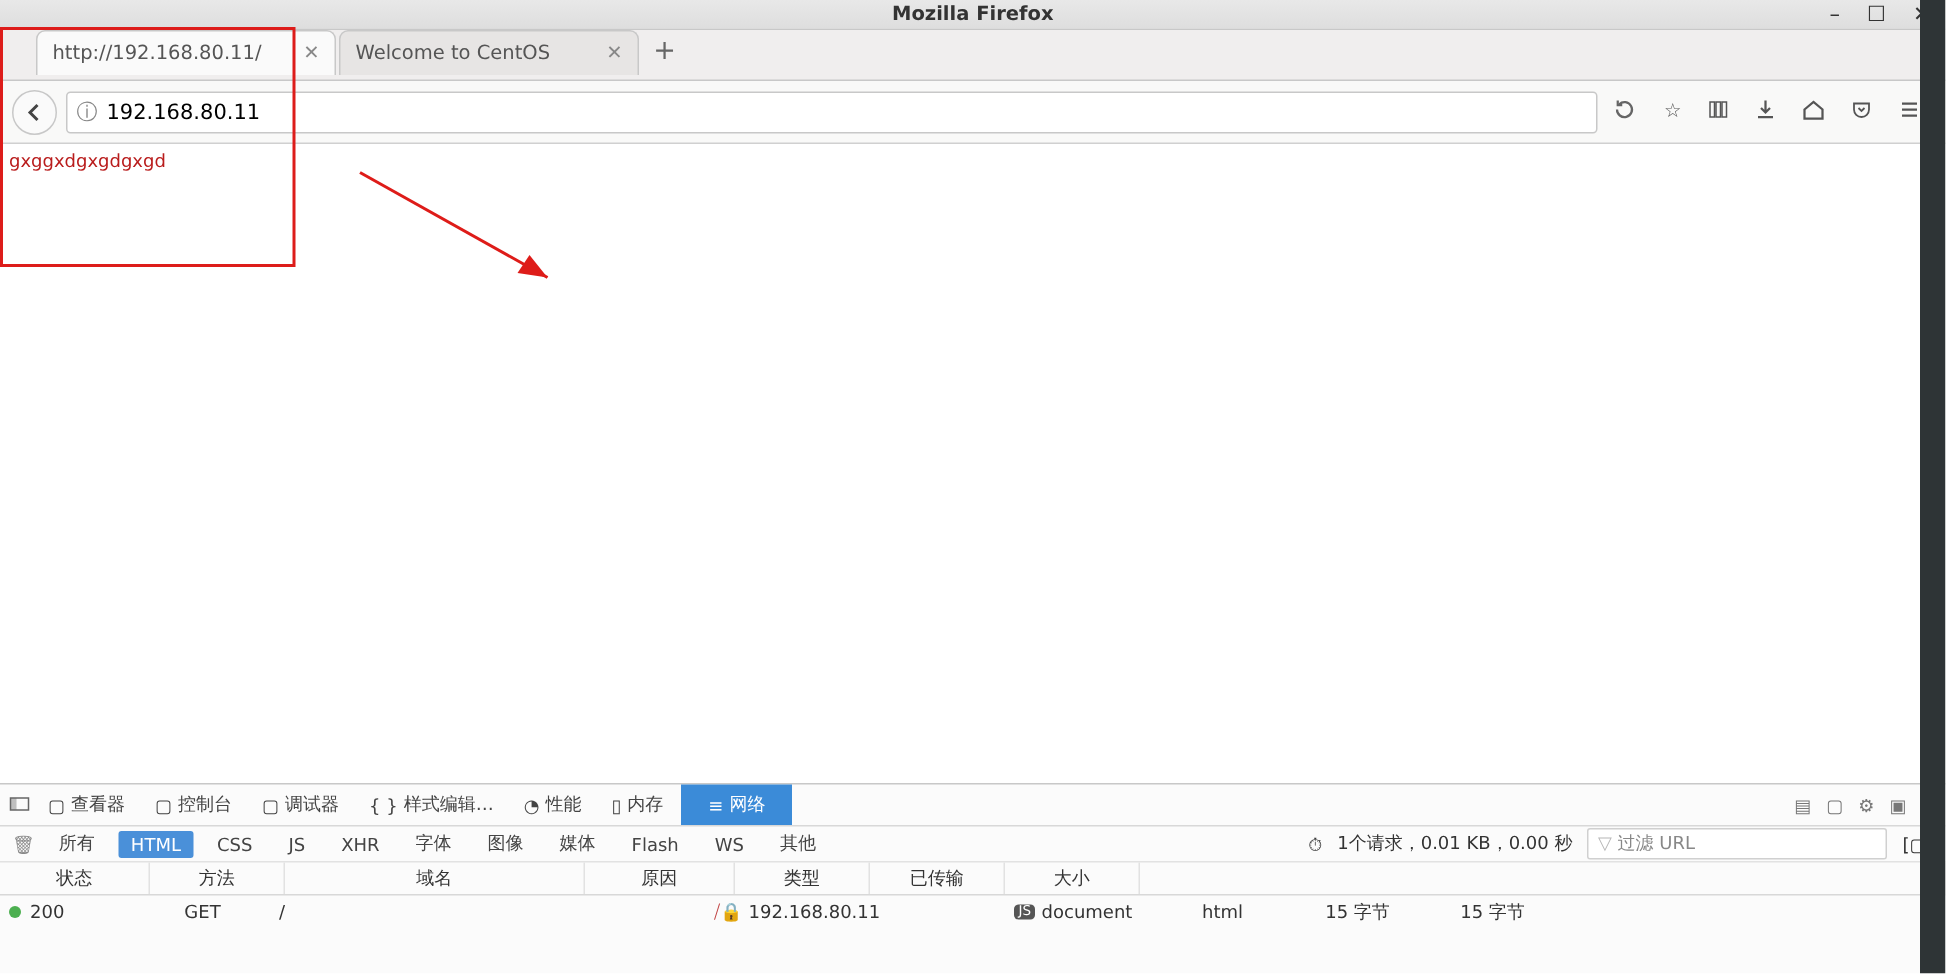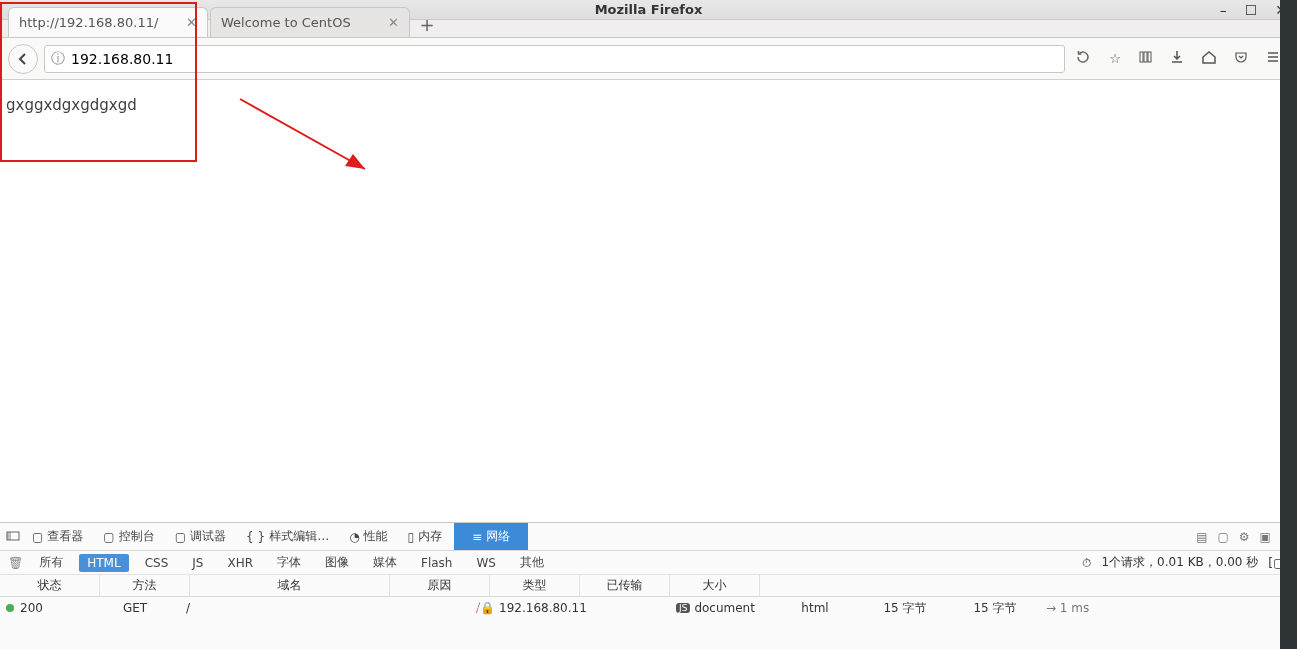--- a/index.html
+++ b/index.html
@@ -2,39 +2,39 @@
 <html><head>
 <meta charset="utf-8">
 <style>
 * { box-sizing: border-box; margin: 0; padding: 0; font-family: "DejaVu Sans", "Noto Sans", sans-serif; }
 body { width: 1297px; height: 649px; background: #fff; font-size: 13px; overflow: hidden; position: relative; }
 .titlebar { height: 20px; background: linear-gradient(#e8e8e8,#dedede); border-bottom: 1px solid #c8c8c8; display: flex; align-items: center; position: relative; }
 .titlebar-title { position: absolute; left: 50%; transform: translateX(-50%); font-weight: bold; color: #333; }
 .titlebar-right { position: absolute; right: 10px; display: flex; gap: 18px; align-items: center; color: #333; }
 .winbtn { cursor: pointer; font-size: 14px; }
 
-.tabbar { height: 18px; background: #f0eeee; border-bottom: 1px solid #c8c8c8; display: flex; align-items: flex-end; padding-left: 8px; }
+.tabbar { height: 34px; background: #f0eeee; border-bottom: 1px solid #c8c8c8; display: flex; padding-left: 24px; }
 .tab { height: 30px; min-width: 200px; background: #e7e5e4; border: 1px solid #c8c8c8; border-bottom: none; border-top-left-radius: 6px; border-top-right-radius: 6px; margin-right: 2px; display: flex; align-items: center; padding: 0 10px; color: #555; position: relative; cursor: pointer; }
 .tab.active { background: #fafafa; }
 .tab-close { margin-left: auto; font-size: 13px; color: #888; }
 .newtab { width: 30px; height: 26px; display: flex; align-items: center; justify-content: center; color: #666; font-size: 18px; cursor: pointer; }
 
 .navbar { height: 42px; background: #f9f9f8; border-bottom: 1px solid #d0d0d0; display: flex; align-items: center; padding: 0 8px; gap: 6px; }
 .navbtn { width: 30px; height: 30px; border: 1px solid #c8c8c8; border-radius: 50%; display: flex; align-items: center; justify-content: center; background: #fafafa; color: #444; cursor: pointer; }
 .urlbox { flex: 1; height: 28px; border: 1px solid #c8c8c8; border-radius: 3px; background: #fff; display: flex; align-items: center; padding: 0 6px; gap: 6px; }
 .urlbox .info { color: #888; font-size: 14px; }
 .urlbox input { border: none; outline: none; flex: 1; font-size: 14px; }
 .reload { color: #666; padding: 0 4px; cursor: pointer; }
 .searchbox { width: 230px; height: 28px; border: 1px solid #c8c8c8; border-radius: 3px; background: #fff; display: flex; align-items: center; padding: 0 6px; gap: 6px; }
 .searchbox input { border: none; outline: none; flex: 1; font-size: 13px; }
 .toolbar-right { display: flex; align-items: center; gap: 16px; padding: 0 8px; color: #555; }
 .icon-svg { width: 16px; height: 16px; display: inline-block; }
 
 .content { position: relative; height: 416px; background: #fff; }
-.page-text { position: absolute; top: 16px; left: 6px; font-size: 15px; color: #404040; }
+.page-text { position: absolute; top: 4px; left: 6px; font-size: 12px; color: #b91c1c; }
 .highlight-box { position: absolute; left: 0; top: -78px; width: 197px; height: 160px; border: 2px solid #dd1c1a; pointer-events: none; }
 .arrow-svg { position: absolute; left: 235px; top: 14px; }
 .annot { position: absolute; left: 337px; top: 200px; color: #de1c19; font-size: 22px; }
 
 .devtools { position: absolute; bottom: 0; left: 0; right: 0; height: 127px; border-top: 1px solid #c8c8c8; background: #fbfbfb; display: flex; flex-direction: column; }
 .dt-tabs { height: 28px; border-bottom: 1px solid #d8d8d8; display: flex; align-items: center; padding: 0 6px; gap: 4px; font-size: 12px; color: #444; }
 .dt-tab { display: flex; align-items: center; gap: 4px; padding: 0 8px; height: 100%; cursor: pointer; }
 .dt-tab.net { background: #3b8bd8; color: #fff; padding: 0 18px; }
 .dt-right { margin-left: auto; display: flex; gap: 10px; color: #777; }
 .dt-filterbar { height: 24px; border-bottom: 1px solid #e2e2e2; display: flex; align-items: center; padding: 0 8px; gap: 8px; font-size: 12px; }
@@ -173,20 +173,21 @@
     <span class="dt-filter">XHR</span>
     <span class="dt-filter">字体</span>
     <span class="dt-filter">图像</span>
     <span class="dt-filter">媒体</span>
     <span class="dt-filter">Flash</span>
     <span class="dt-filter">WS</span>
     <span class="dt-filter">其他</span>
     <div class="dt-summary">
       <span>⏱</span>
       <span>1个请求，0.01 KB，0.00 秒</span>
+      <span class="dt-filterurl"><span style="opacity:.6">▽ </span><span>过滤 URL</span></span>
       <span>[▢]</span>
     </div>
   </div>
   <div class="dt-cols">
     <div class="dt-col" style="width:100px">状态</div>
     <div class="dt-col" style="width:90px">方法</div>
     <div class="dt-col" style="width:200px">域名</div>
     <div class="dt-col" style="width:100px">原因</div>
     <div class="dt-col" style="width:90px">类型</div>
     <div class="dt-col" style="width:90px">已传输</div>
@@ -205,18 +206,17 @@
           <span style="color:#c04040;margin-right:4px">⧸🔒</span>
           <span>192.168.80.11</span>
         </div>
       <div class="dt-cell" style="width:100px">
           <span class="badge-js">JS</span>
           <span>document</span>
         </div>
       <div class="dt-cell" style="width:90px;justify-content:center">html</div>
       <div class="dt-cell" style="width:90px;justify-content:center">15 字节</div>
       <div class="dt-cell" style="width:90px;justify-content:center">15 字节</div>
-      <div class="dt-cell" style="flex:1;color:#777">→ 1 ms</div>
     </div>
   </div>
 </div>
 
 <div class="desk-strip"></div>
 
 </body></html>

